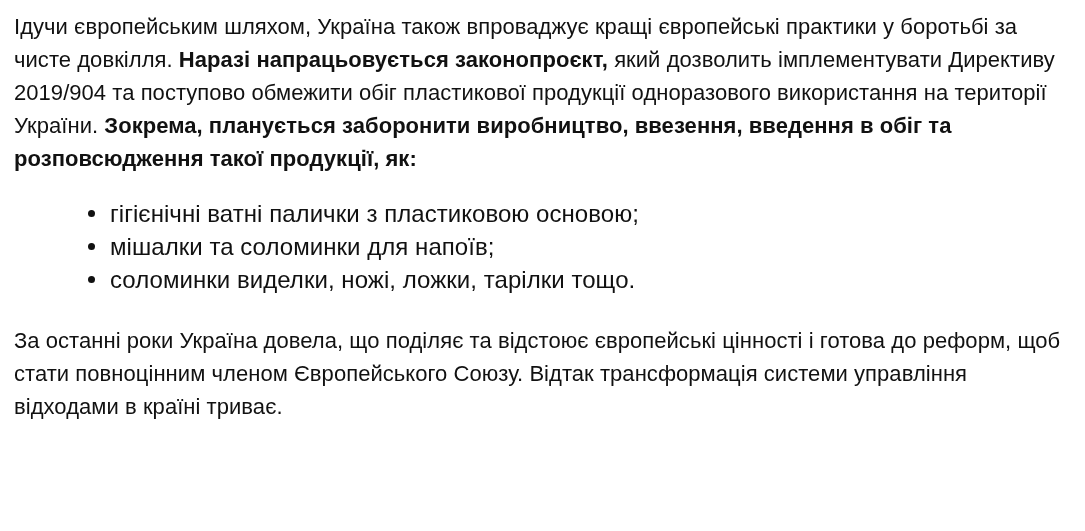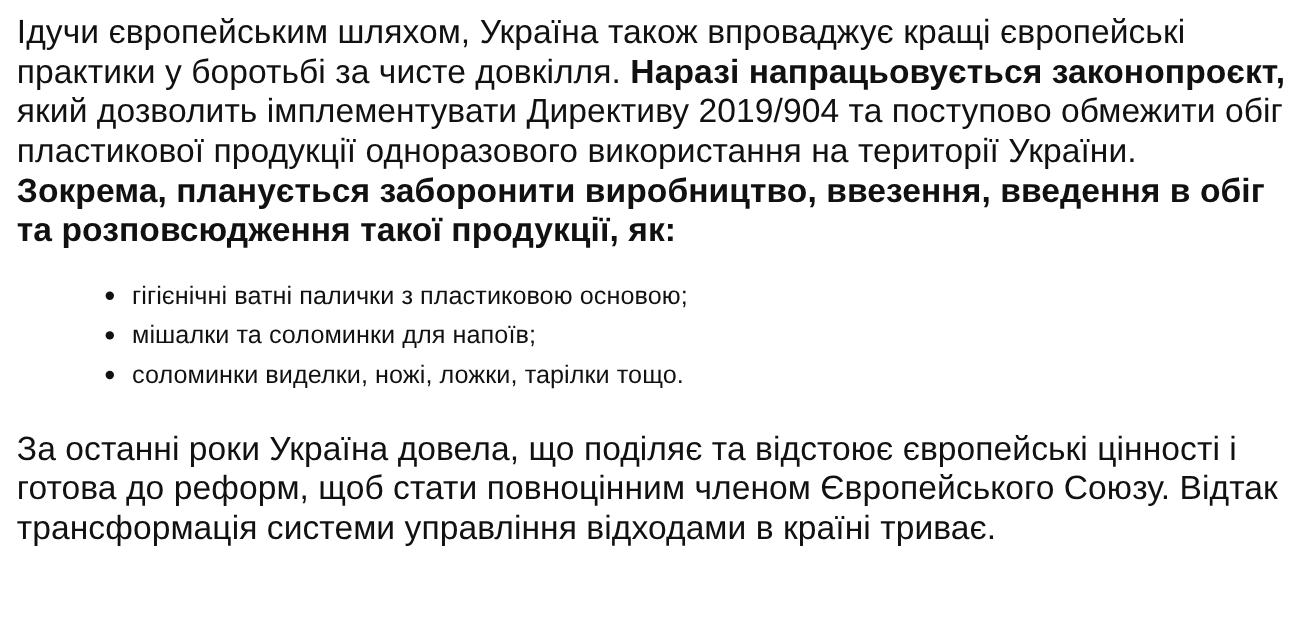--- a/index.html
+++ b/index.html
@@ -14,39 +14,39 @@
     color: #1a1a1a;
     -webkit-font-smoothing: antialiased;
   }
   .doc {
     box-sizing: border-box;
     width: 1085px;
     padding: 10px 14px 0 14px;
   }
   p.para {
     margin: 0 0 0 0;
-    font-size: 28px;
+    font-size: 22px;
     line-height: 33px;
     color: #111111;
     letter-spacing: 0.05px;
   }
   p.para.second {
     margin-top: 28px;
   }
   .bold {
     font-weight: bold;
   }
   ul.bullets {
     margin: 22px 0 0 0;
     padding: 0 0 0 74px;
     list-style: none;
   }
   ul.bullets li {
     position: relative;
-    font-size: 21px;
+    font-size: 24px;
     line-height: 33px;
     color: #111111;
     margin: 0 0 0 0;
     padding-left: 22px;
     letter-spacing: 0.05px;
   }
   ul.bullets li::before {
     content: "";
     position: absolute;
     left: 0;

